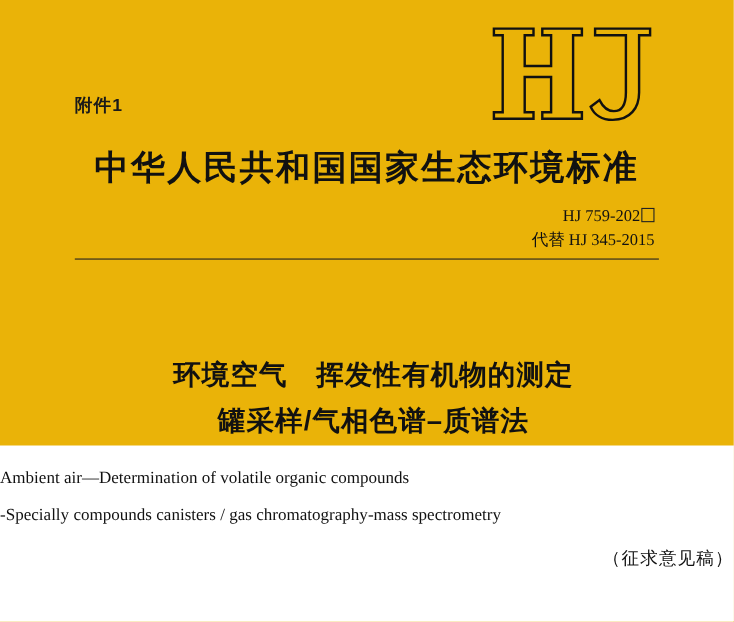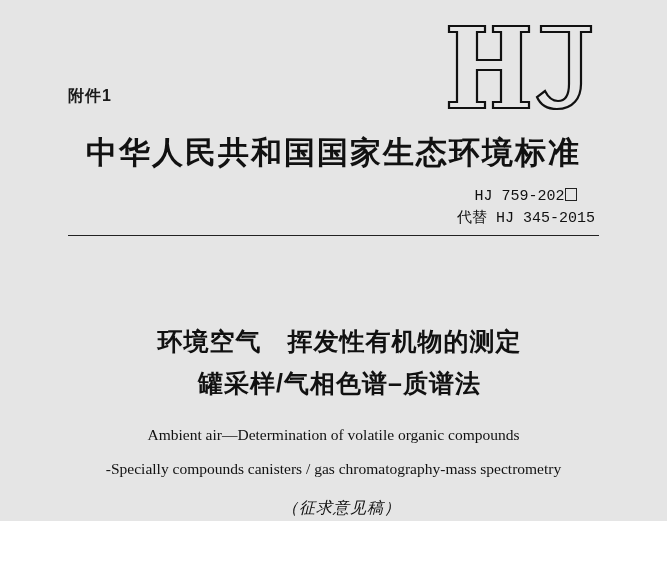--- a/index.html
+++ b/index.html
@@ -10,22 +10,22 @@
   body {
     width: 667px;
     height: 565px;
     overflow: hidden;
     font-family: "Liberation Serif", serif;
     color: #111111;
   }
   .page {
     position: relative;
     width: 667px;
-    height: 521px;
-    background: #e5e5e5;
+    height: 405px;
+    background: #eab308;
     box-sizing: border-box;
   }
   
   .attachment {
     position: absolute;
     left: 68px;
     top: 86px;
     font-family: "Liberation Sans", sans-serif;
     font-size: 16px;
     font-weight: bold;
@@ -57,22 +57,22 @@
     font-weight: bold;
     letter-spacing: 2px;
     color: #111111;
     white-space: nowrap;
   }
   
   .std-codes {
     position: absolute;
     right: 72px;
     top: 186px;
-    text-align: center;
-    font-family: Liberation Mono, monospace;
+    text-align: right;
+    font-family: Liberation Serif, serif;
     font-size: 15px;
     line-height: 22px;
     color: #111111;
   }
   .std-codes .code-line {
     white-space: nowrap;
   }
   .box-glyph {
     display: inline-block;
     width: 10px;
@@ -107,41 +107,39 @@
   }
   .subject-cn .line2 {
     display: block;
   }
   
   .subject-en {
     position: absolute;
     left: 0;
     right: 0;
     top: 418px;
-    text-align: center;
     font-family: "Liberation Serif", serif;
     font-size: 15.5px;
     line-height: 34px;
     color: #111111;
   }
   .subject-en .en-line {
     display: block;
   }
   
   .draft-note {
     position: absolute;
     left: 16px;
     right: 0;
     top: 498px;
-    text-align: center;
+    text-align: right;
     font-family: "Liberation Sans", sans-serif;
     font-size: 16px;
     letter-spacing: 1px;
     color: #111111;
-    font-style: italic;
   }
 </style>
 </head>
 <body>
 
 <div class="page">
 
   <div class="attachment">附件1</div>
 
   <div class="hj-logo">

